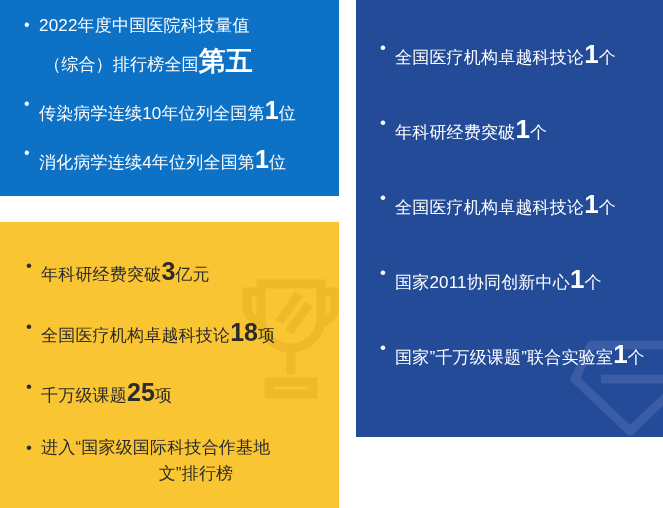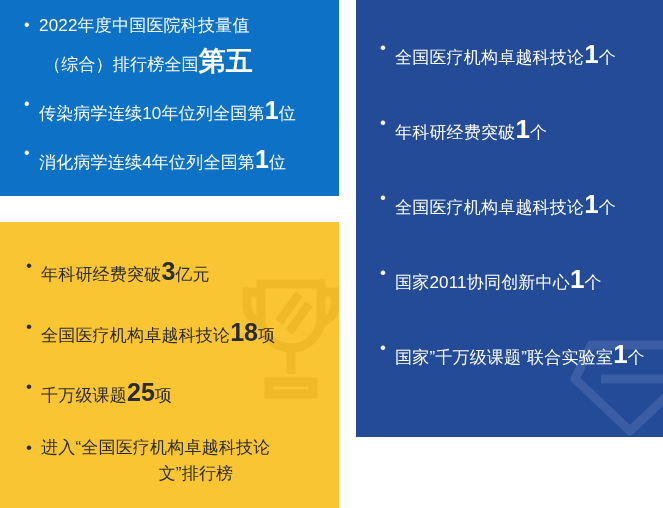--- a/index.html
+++ b/index.html
@@ -175,21 +175,21 @@
       <span class="t">全国医疗机构卓越科技论</span><span class="n">18</span><span class="t">项</span>
     </div>
 
     <div class="item">
       <span class="bullet t">•</span>
       <span class="t">千万级课题</span><span class="n">25</span><span class="t">项</span>
     </div>
 
     <div class="item">
       <span class="bullet t">•</span>
-      <span class="t">进入“全国医疗机构卓越科技论</span>
+      <span class="t">进入“国家级国际科技合作基地</span>
       <span class="line2 t">文”排行榜</span>
     </div>
 
   </div>
 </section>
 
 <section class="panel" id="panel-platforms">
 
   <div class="watermark" id="gem-watermark">
     <svg viewBox="0 0 128 128" xmlns="http://www.w3.org/2000/svg">

